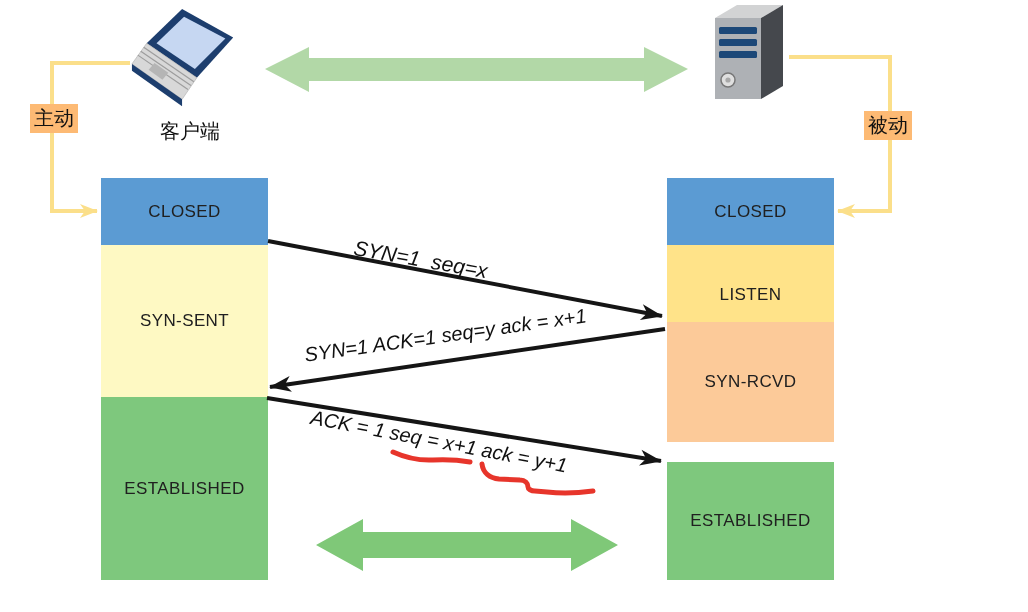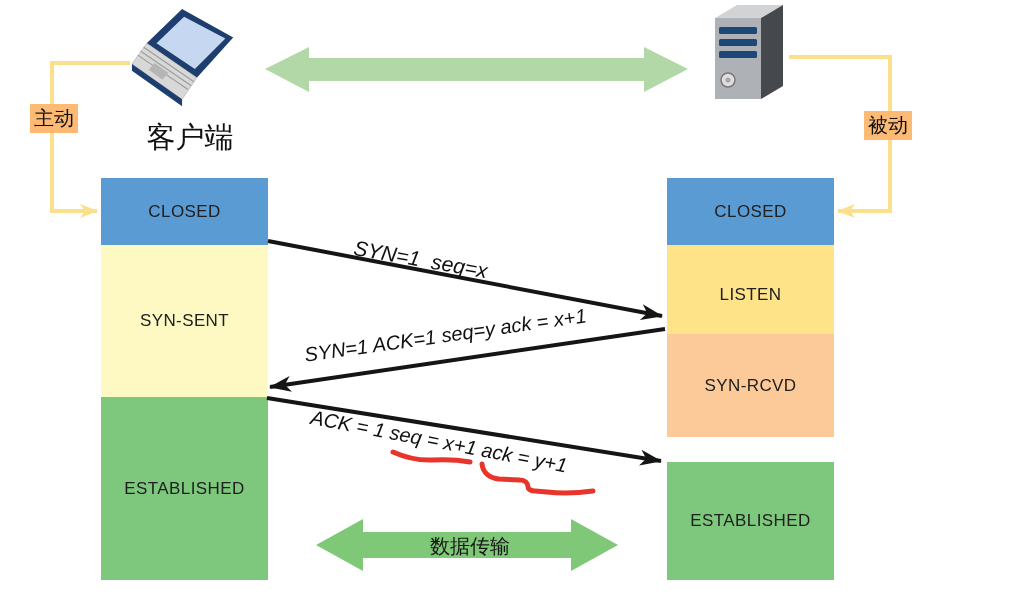--- a/index.html
+++ b/index.html
@@ -11,21 +11,21 @@
   
   .state{
     position:absolute;display:flex;align-items:center;justify-content:center;
     font-size:17px;letter-spacing:.4px;color:#202020;z-index:1;
   }
   .col-left{left:101px;width:167px;}
   .col-right{left:667px;width:167px;}
   
   .overlay{position:absolute;left:0;top:0;z-index:2;pointer-events:none;}
   
-  .device-label{position:absolute;font-size:29px;color:#111;text-align:center;z-index:3;}
+  .device-label{position:absolute;font-size:20px;color:#111;text-align:center;z-index:3;}
   .role-label{position:absolute;font-size:20px;color:#111;background:#fdba74;padding:1px 4px;z-index:3;}
   
   .msg{position:absolute;font-style:italic;white-space:pre;color:#101010;transform-origin:0 0;z-index:3;}
   .msg1{left:356px;top:236px;font-size:21px;transform:rotate(10deg);}
   .msg2{left:303px;top:344px;font-size:20px;transform:rotate(-8deg);}
   .msg3{left:313px;top:406px;font-size:20px;transform:rotate(10.8deg);}
   .transfer-label{position:absolute;left:402px;top:533px;width:136px;text-align:center;
     font-size:20px;color:#151515;z-index:3;}
   .watermark{position:absolute;left:682px;top:576px;font-size:17px;color:#dcdcdc;
     letter-spacing:.5px;z-index:3;}
@@ -34,21 +34,21 @@
 <body>
 
 <div class="canvas">
 
   <div class="state col-left" style="top: 178px; height: 67px; background-color: rgb(91, 155, 211);">CLOSED</div>
   <div class="state col-left" style="top: 245px; height: 152px; background-color: #fef9c3;">SYN-SENT</div>
   <div class="state col-left" style="top: 397px; height: 183px; background-color: rgb(126, 200, 125);">ESTABLISHED</div>
 
   <div class="state col-right" style="top: 178px; height: 67px; background-color: rgb(91, 155, 211);">CLOSED</div>
   <div class="state col-right" style="top: 245px; height: 100px; background-color: rgb(255, 227, 137);">LISTEN</div>
-  <div class="state col-right" style="top: 334px; height: 103px; background-color: rgb(252, 202, 153);">SYN-RCVD</div>
+  <div class="state col-right" style="top: 322px; height: 120px; background-color: rgb(252, 202, 153);">SYN-RCVD</div>
   <div class="state col-right" style="top: 462px; height: 118px; background-color: rgb(126, 200, 125);">ESTABLISHED</div>
 
   <svg class="abs" style="left:128px;top:6px;z-index:3;" width="118" height="112" viewBox="0 0 120 112">
     <polygon points="55,2 107,31 70,72 19,37" fill="#1d3e6e"></polygon>
     <polygon points="57,10 99,32 68,63 29,37" fill="#c6d7f2"></polygon>
     <polygon points="19,37 70,72 55,94 4,58" fill="#d8d8d8" stroke="#aaaaaa" stroke-width="0.6"></polygon>
     <line x1="16" y1="41" x2="67" y2="76" stroke="#9d9d9d" stroke-width="1.2"></line>
     <line x1="13" y1="45" x2="64" y2="80" stroke="#9d9d9d" stroke-width="1.2"></line>
     <line x1="10" y1="49" x2="61" y2="84" stroke="#9d9d9d" stroke-width="1.2"></line>
     <polygon points="27,57 41,67 35,74 21,64" fill="#b5b5b5"></polygon>
@@ -92,16 +92,15 @@
     <path d="M482,464 c1,9 8,14 17,15 l21,1 c5,0 8,3 8,7 c0,2 3,4 7,4 l12,1 c16,2 32,1 46,-1" fill="none" stroke-width="5" stroke-linecap="round" style="stroke: rgb(231, 53, 43);"></path>
   </svg>
 
   <div class="role-label" style="left:30px;top:104px;">主动</div>
   <div class="role-label" style="left:864px;top:96px;margin-top:15px;">被动</div>
 
   <div class="msg msg1">SYN=1  seq=x</div>
   <div class="msg msg2">SYN=1 ACK=1 seq=y ack = x+1</div>
   <div class="msg msg3">ACK = 1 seq = x+1 ack = y+1</div>
 
-  <div class="transfer-label">数据传输</div>
 
 
 </div>
 
 </body></html>

